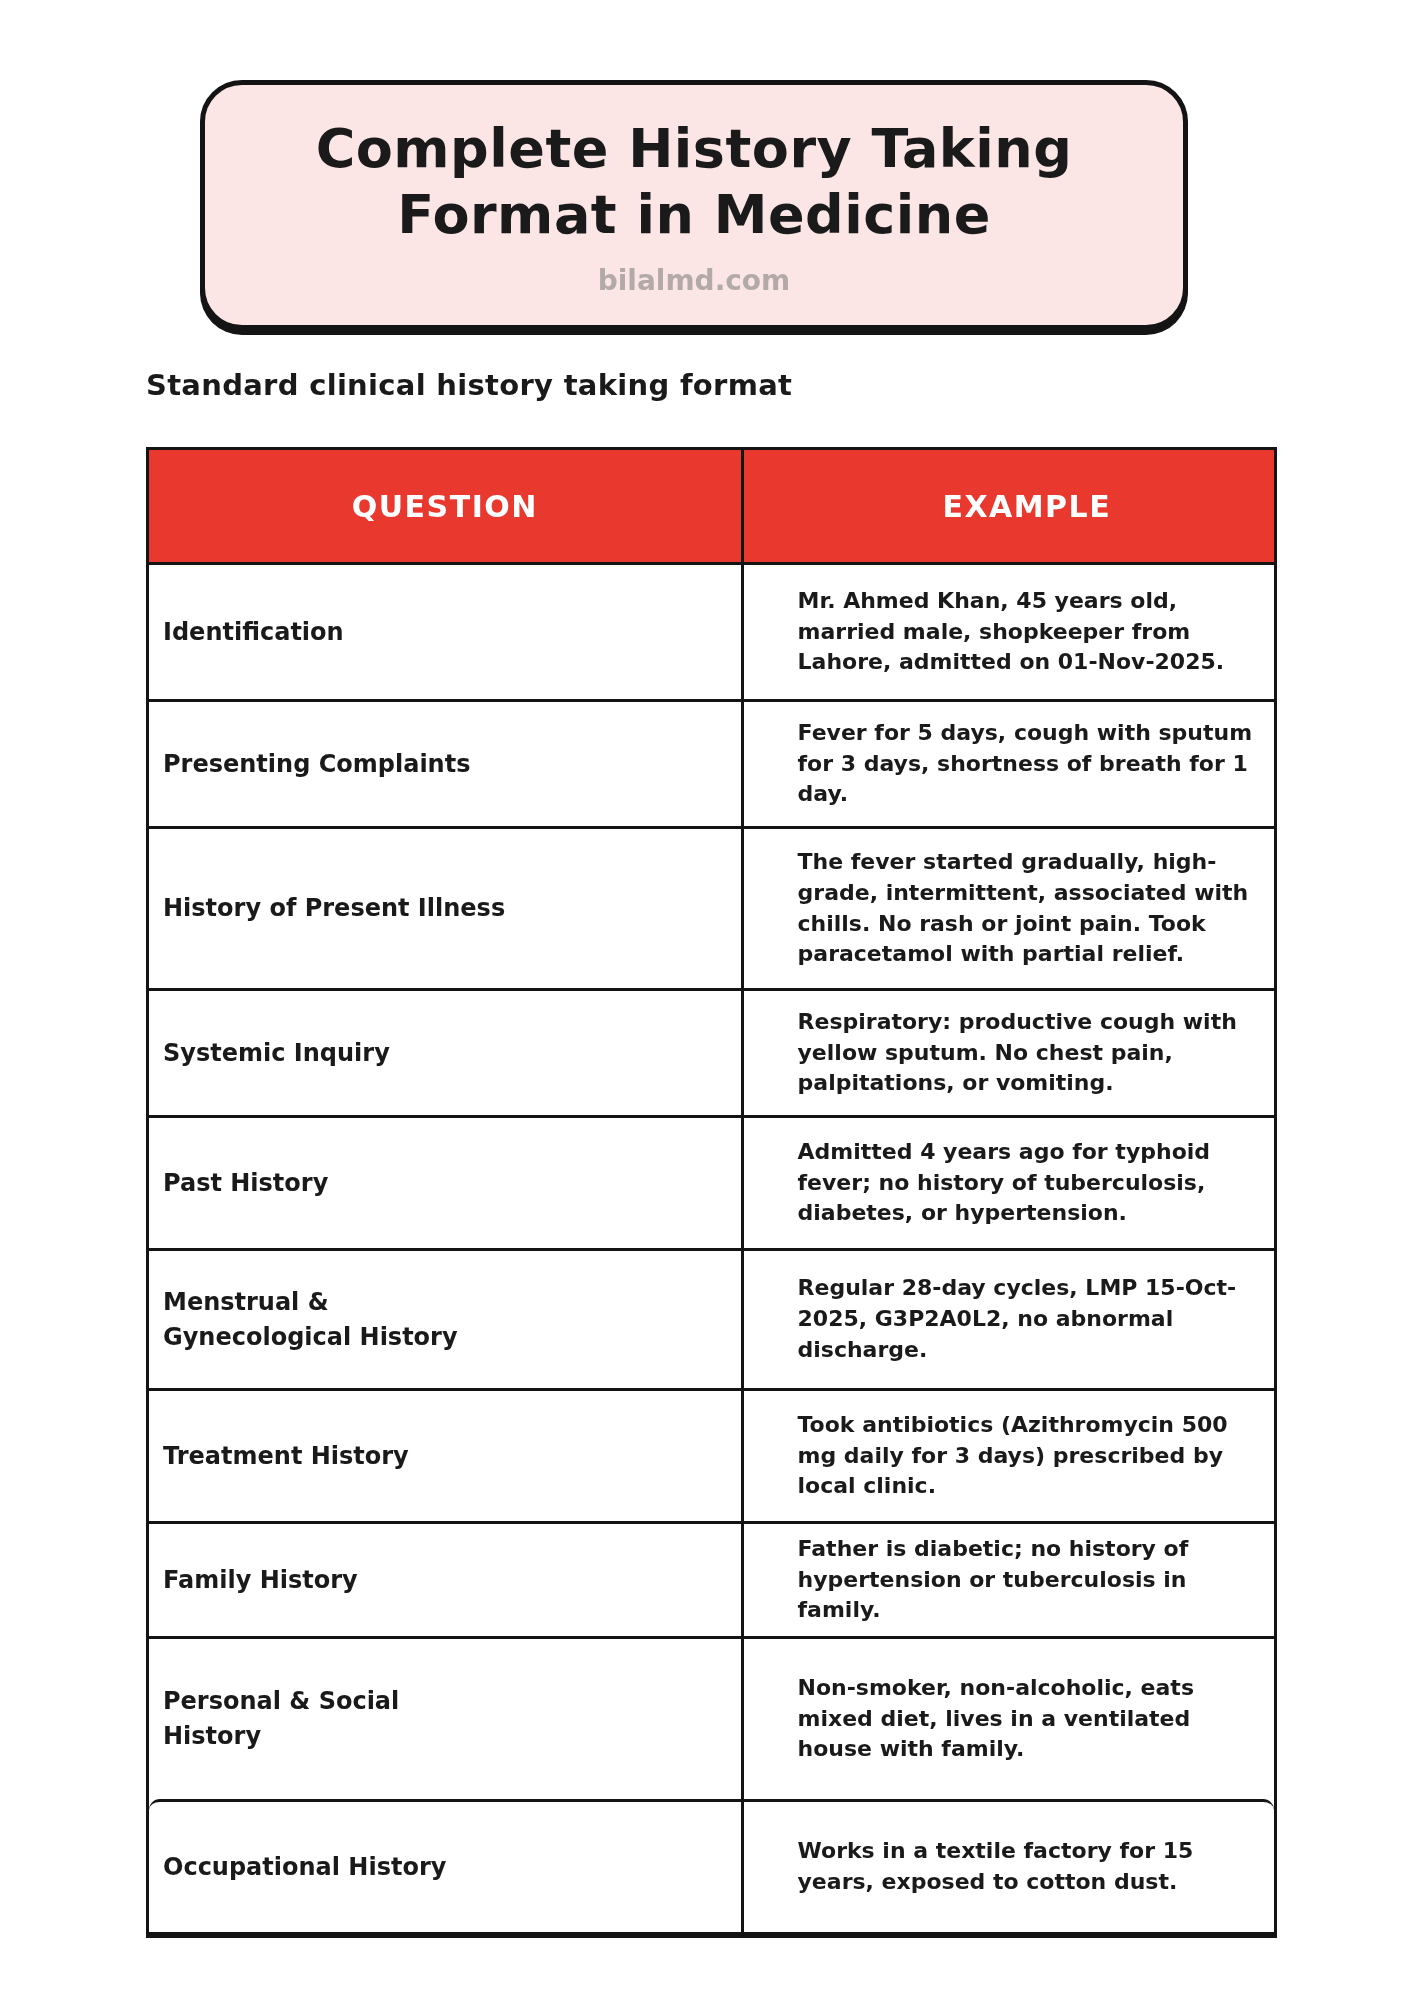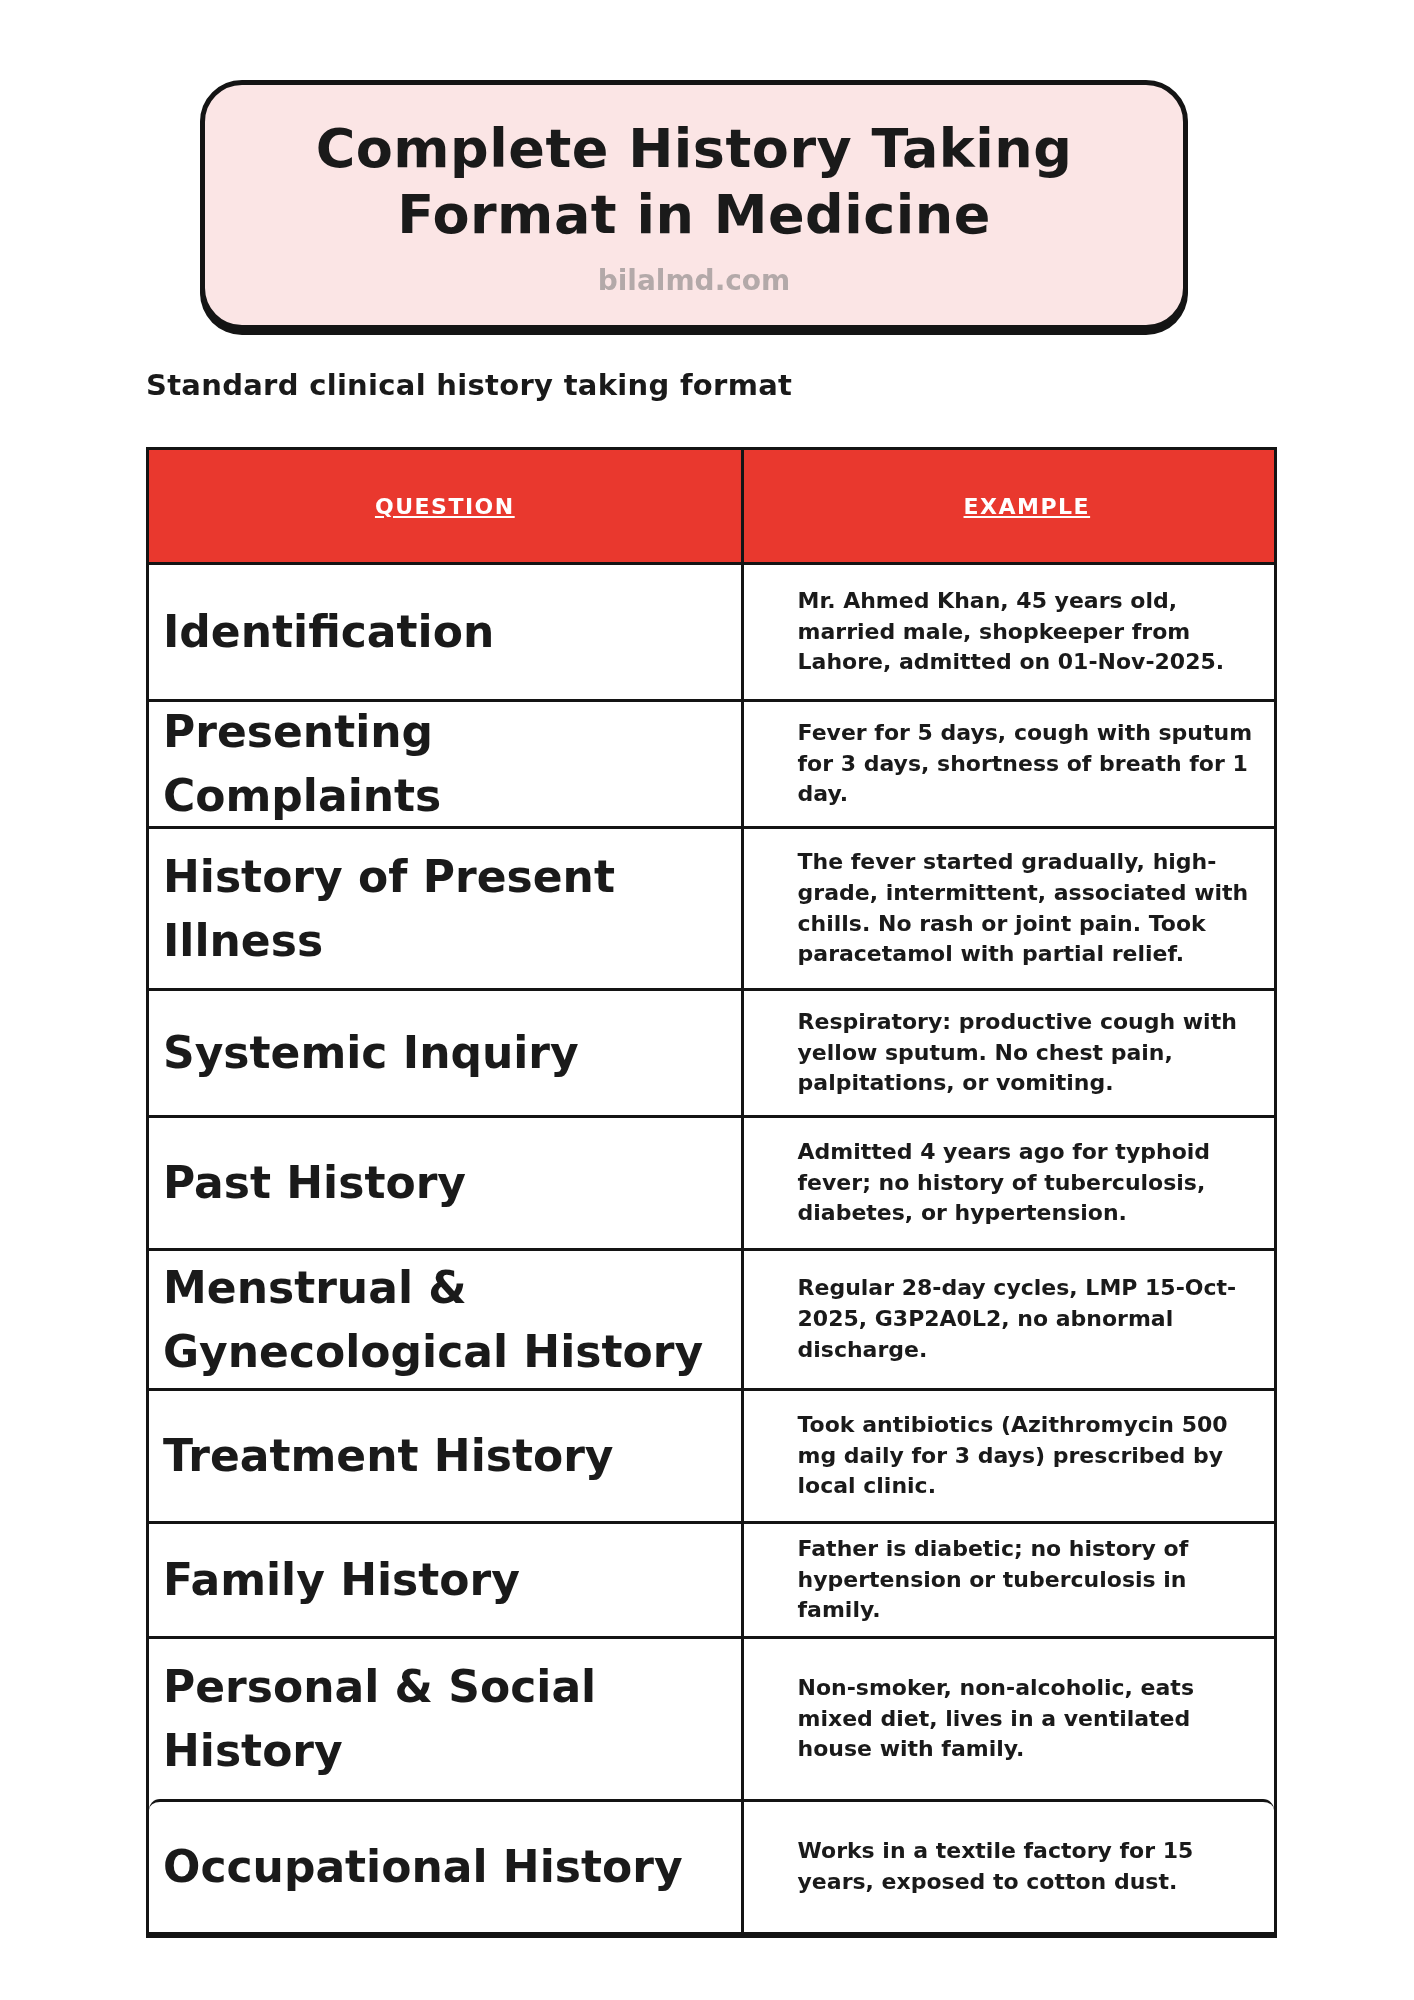--- a/index.html
+++ b/index.html
@@ -64,35 +64,34 @@
     display: flex;
     height: 115px;
     background: var(--header-red, #e9382e);
     border-bottom: 3px solid #141414;
   }
   .th {
     display: flex;
     align-items: center;
     justify-content: center;
     color: #ffffff;
-    font-size: 22px;
+    font-size: 30px;
     font-weight: bold;
     letter-spacing: 1.5px;
-    text-decoration: underline;
   }
   .tr { display: flex; }
   .tr + .tr { border-top: 3px solid #141414; }
   .col-q { width: 54.6%; border-right: 3px solid #141414; }
   .col-e { width: 45.4%; margin-left: 36px; }
 
   .td { display: flex; align-items: center; }
   .td.col-q {
     padding-left: 14px;
     padding-right: 22px;
-    font-size: 44px;
+    font-size: 24px;
     font-weight: bold;
     text-align: left;
     white-space: pre-line;
     line-height: 1.45;
   }
   .td.col-e {
     justify-content: center;
     padding: 18px 18px;
     font-size: 22px;
     font-weight: bold;

